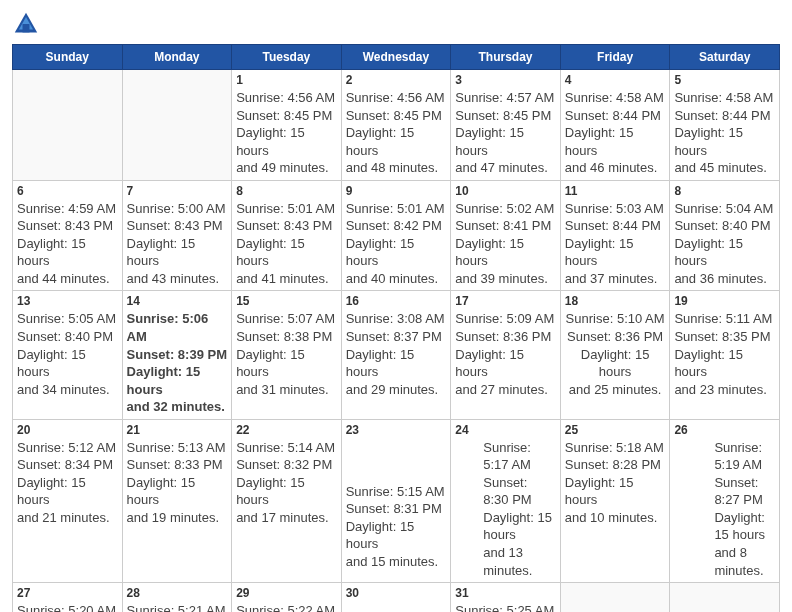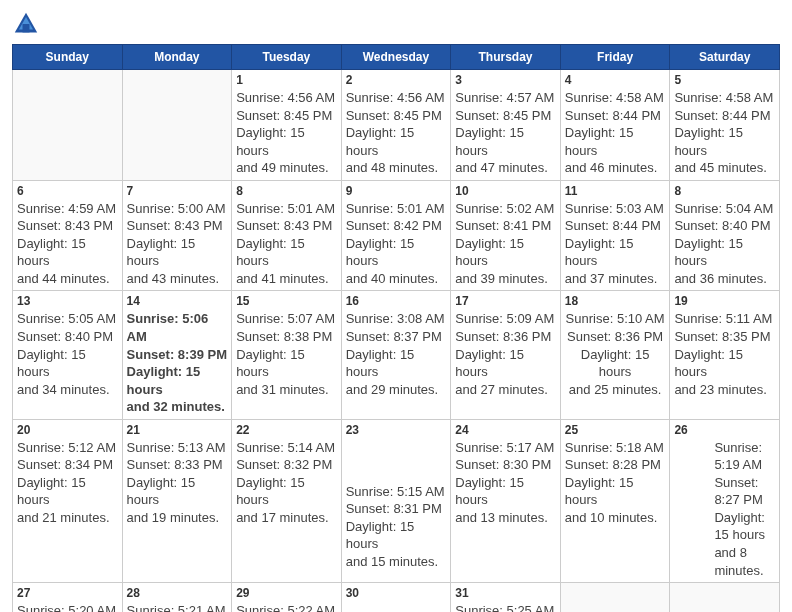--- a/index.html
+++ b/index.html
@@ -301,21 +301,21 @@
           </td>
           <td>
             <span class="day-number">23</span>
             <div class="day-info" style="white-space: pre-line; margin-top: 46px;">Sunrise: 5:15 AM
 Sunset: 8:31 PM
 Daylight: 15 hours
 and 15 minutes.</div>
           </td>
           <td>
             <span class="day-number">24</span>
-            <div class="day-info" style="white-space: pre-line;">Sunrise: 5:17 AM
+            <div class="day-info" style="white-space: pre-line; margin-left: 28px;">Sunrise: 5:17 AM
 Sunset: 8:30 PM
 Daylight: 15 hours
 and 13 minutes.</div>
           </td>
           <td>
             <span class="day-number">25</span>
             <div class="day-info" style="white-space: pre-line;">Sunrise: 5:18 AM
 Sunset: 8:28 PM
 Daylight: 15 hours
 and 10 minutes.</div>

